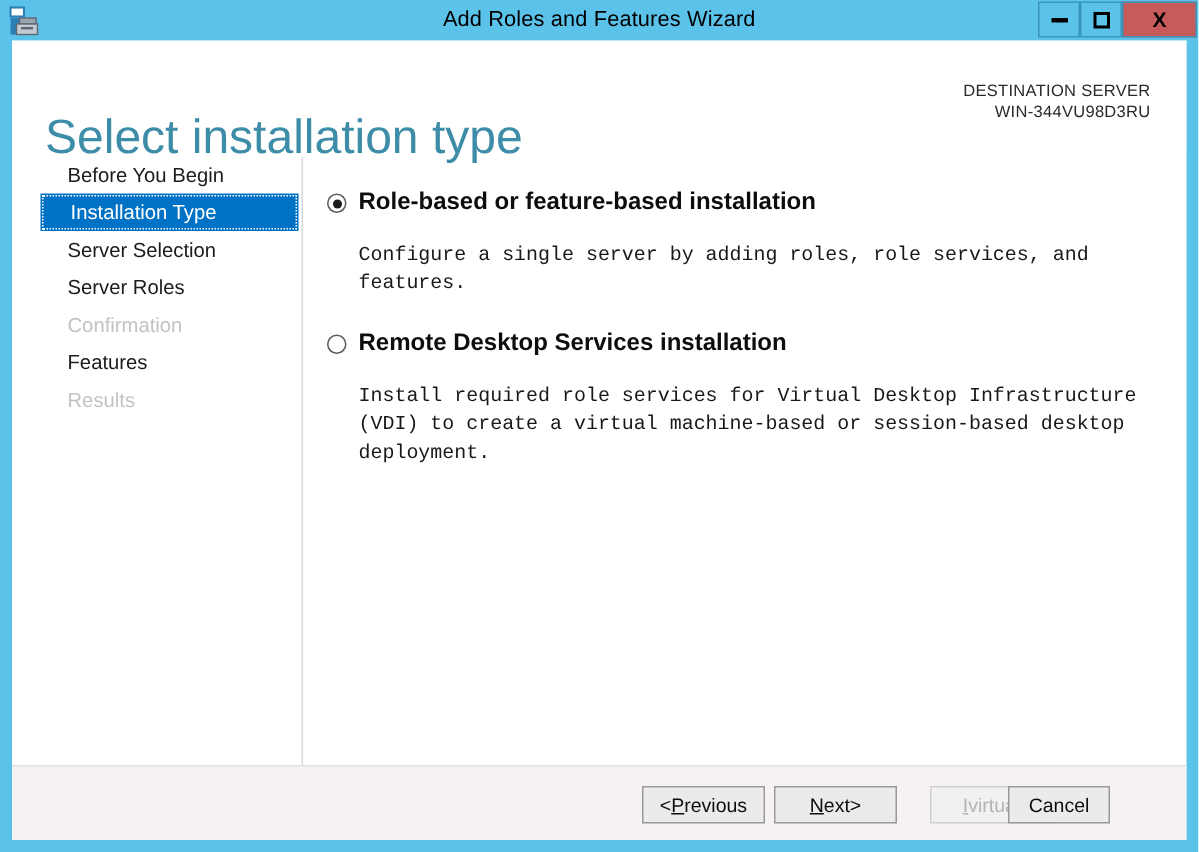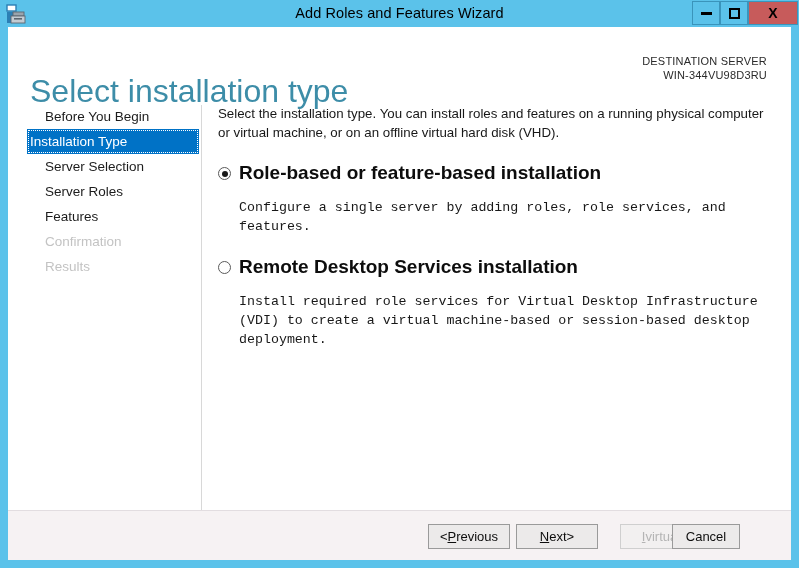--- a/index.html
+++ b/index.html
@@ -127,21 +127,21 @@
     color: #1c1c1c;
     font-family: "Liberation Sans", sans-serif;
     white-space: nowrap;
     box-sizing: border-box;
     cursor: default;
   }
   .nav-item.selected {
     background: #0072c6;
     color: #ffffff;
     margin-left: 19px;
-    padding-left: 3px;
+    padding-left: 20px;
     width: 172px;
     outline: 1px dotted #ffffff;
     outline-offset: -2px;
   }
   .nav-item.disabled { color: #c3c3c3; }
 
   #divider {
     position: absolute;
     left: 193px; top: 78px;
     width: 1px;
@@ -179,21 +179,21 @@
   }
   .radio.checked::after {
     content: "";
     position: absolute;
     left: 2.5px; top: 2.5px;
     width: 6px; height: 6px;
     border-radius: 50%;
     background: #1a1a1a;
   }
   .opt-title {
-    font-size: 19px;
+    font-size: 16px;
     font-weight: bold;
     color: #0d0d0d;
     line-height: 18px;
     font-family: "Liberation Sans", sans-serif;
   }
   .opt-desc {
     font-size: 13.3px;
     color: #181818;
     line-height: 19px;
     margin-top: 16px;
@@ -274,28 +274,27 @@
         <span id="dest-label">DESTINATION SERVER</span>
         <span id="dest-name">WIN-344VU98D3RU</span>
       </div>
     </div>
 
     <div id="sidebar">
       <div class="nav-item">Before You Begin</div>
       <div class="nav-item selected">Installation Type</div>
       <div class="nav-item">Server Selection</div>
       <div class="nav-item">Server Roles</div>
+      <div class="nav-item disabled">Confirmation</div>
       <div class="nav-item">Features</div>
-      <div class="nav-item disabled">Confirmation</div>
       <div class="nav-item disabled">Results</div>
     </div>
     <div id="divider"></div>
 
     <div id="content">
-      <div id="intro">Select the installation type. You can install roles and features on a running physical computer or virtual machine, or on an offline virtual hard disk (VHD).</div>
 
       <div class="option">
         <span class="radio checked"></span>
         <div class="opt-title">Role-based or feature-based installation</div>
         <div class="opt-desc">Configure a single server by adding roles, role services, and features.</div>
       </div>
 
       <div class="option">
         <span class="radio"></span>
         <div class="opt-title">Remote Desktop Services installation</div>

